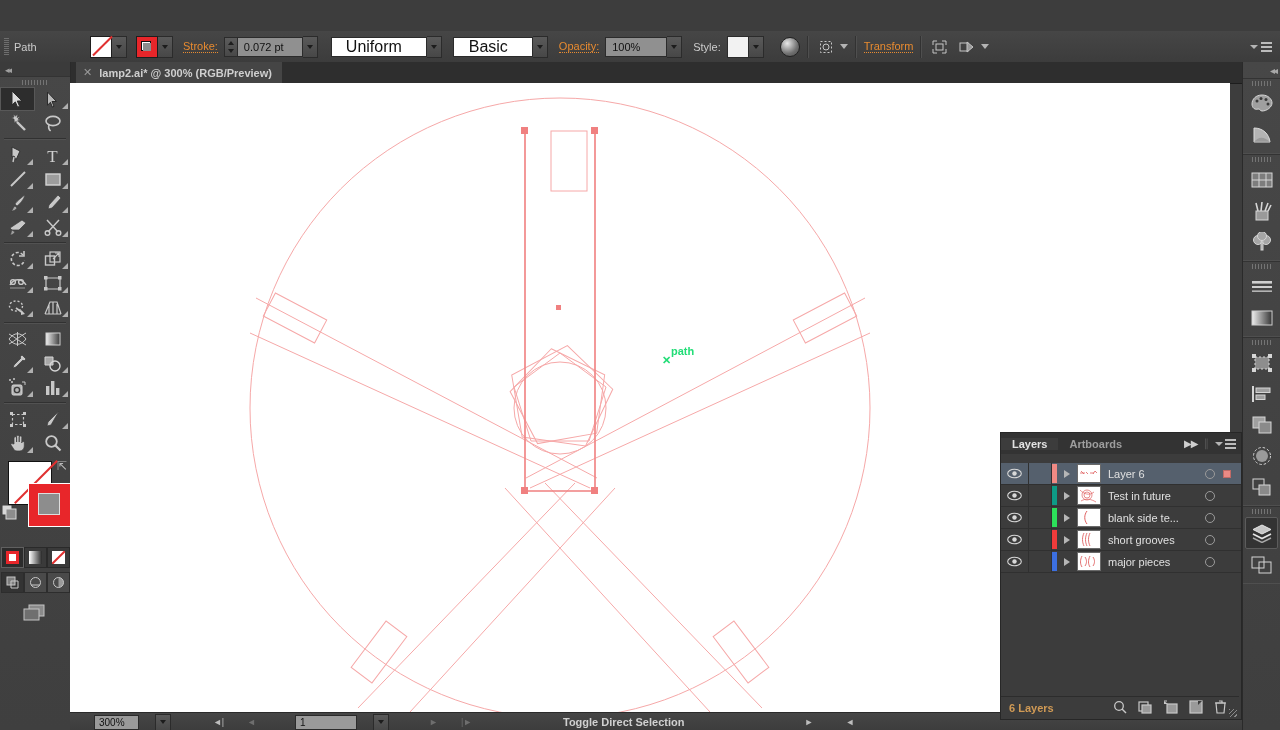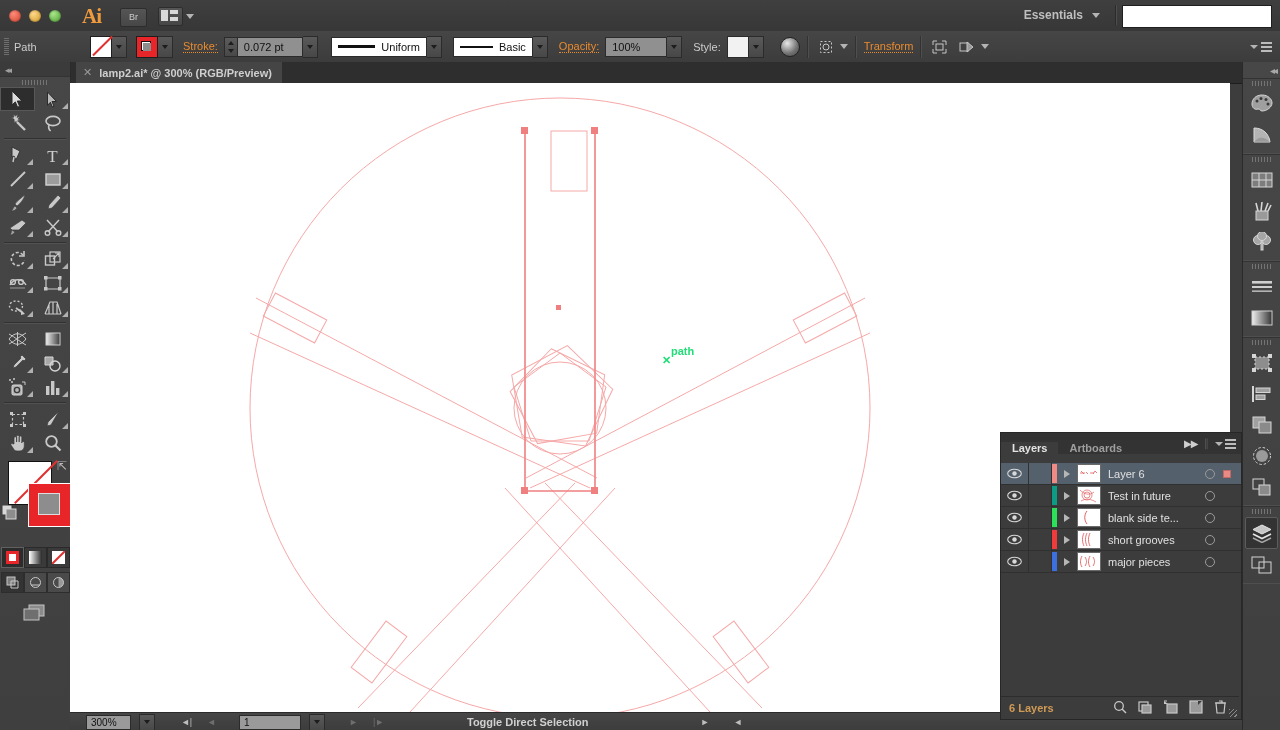--- a/index.html
+++ b/index.html
@@ -59,22 +59,22 @@
   .minib .caret{border-top-color:#1c1c1c;border-left-width:3px;border-right-width:3px;border-top-width:4px;}
   .spinner{width:13px;height:20px;background:linear-gradient(#5c5c5c,#484848);
     border:1px solid #2b2b2b;border-right:none;display:flex;flex-direction:column;
     align-items:center;justify-content:space-around;padding:1px 0;box-sizing:border-box;}
   .spUp{width:0;height:0;border-left:3px solid transparent;border-right:3px solid transparent;
     border-bottom:4px solid #1e1e1e;}
   .spDn{width:0;height:0;border-left:3px solid transparent;border-right:3px solid transparent;
     border-top:4px solid #1e1e1e;}
   .field{height:20px;background:#909090;border:1px solid #2b2b2b;color:#111;font-size:11px;
     display:flex;align-items:center;padding:0 6px;box-sizing:border-box;}
-  .fieldW{height:20px;background:#fff;border:1px solid #2b2b2b;color:#111;font-size:11px;
-    display:flex;align-items:center;justify-content:flex-end;padding:0 6px;box-sizing:border-box;gap:6px;}
+  .fieldW{height:20px;background:#fff;border:1px solid #2b2b2b;color:#111;font-size:16px;
+    display:flex;align-items:center;justify-content:flex-end;padding:0 24px;box-sizing:border-box;gap:6px;}
   .strokeline{width:58px;height:3px;background:#111;}
   .strokeline.thin{height:2px;}
   .whitesw{width:20px;height:20px;background:#f2f2f2;border:1px solid #2b2b2b;}
   .circicon{width:18px;height:18px;border-radius:50%;
     background:radial-gradient(circle at 35% 30%,#e8e8e8,#707070 60%,#4a4a4a);
     border:1px solid #222;}
   .icnbtn{width:20px;height:20px;display:flex;align-items:center;justify-content:center;}
   .menuicon{display:flex;flex-direction:column;gap:2px;align-items:flex-end;}
   .menuicon i{display:block;width:11px;height:2px;background:#bbb;}
 
@@ -142,21 +142,21 @@
   
   .vscroll{position:absolute;right:0;top:83px;width:15px;height:629px;background:#3a3a3a;
     border-left:1px solid #2a2a2a;}
   .vthumb{position:absolute;left:2px;top:308px;width:11px;height:22px;background:#9a9a9a;border-radius:1px;}
   .vArrowUp{position:absolute;left:3px;top:4px;width:0;height:0;border-left:5px solid transparent;
     border-right:5px solid transparent;border-bottom:6px solid #cfcfcf;}
 
   
   .statusbar{position:absolute;left:70px;top:712px;width:1210px;height:18px;
     background:linear-gradient(#464646,#3c3c3c);border-top:1px solid #2b2b2b;
-    display:flex;align-items:center;gap:8px;}
+    display:flex;align-items:center;gap:16px;}
   .zoomfield{width:45px;height:15px;background:#9a9a9a;border:1px solid #2b2b2b;color:#111;
     font-size:10px;display:flex;align-items:center;padding-left:4px;box-sizing:border-box;}
   .sBtn{width:14px;height:15px;background:linear-gradient(#5a5a5a,#484848);border:1px solid #2b2b2b;
     display:flex;align-items:center;justify-content:center;}
   .navBtn{width:17px;height:16px;display:flex;align-items:center;justify-content:center;color:#bdbdbd;font-size:9px;}
   .navBtn.dim{color:#6e6e6e;}
   .abfield{width:62px;height:15px;background:#9a9a9a;border:1px solid #2b2b2b;color:#111;
     font-size:10px;display:flex;align-items:center;padding-left:4px;box-sizing:border-box;}
   .statustext{flex:none;color:#d0d0d0;font-size:11px;font-weight:bold;}
 
@@ -169,21 +169,21 @@
   .railGrip{height:9px;display:flex;align-items:center;justify-content:center;}
   .railGrip i{width:20px;height:5px;
     background:repeating-linear-gradient(90deg,#747474 0 1px,transparent 1px 3px);}
   .ricon{width:31px;height:30px;margin:1px auto 0;display:flex;align-items:center;justify-content:center;
     border-radius:2px;}
   .ricon.on{background:#333;border:1px solid #5c5c5c;}
 
   
   .layers{position:absolute;left:1000px;top:432px;width:240px;height:286px;
     background:#3c3c3c;border:1px solid #272727;}
-  .lyTabs{height:21px;background:#333;display:flex;align-items:flex-end;position:relative;}
+  .lyTabs{height:21px;background:#333;display:flex;align-items:center;position:relative;}
   .lyTab{padding:0 11px;display:flex;align-items:center;font-size:11px;font-weight:bold;color:#9e9e9e;}
   .lyTab.act{background:#3c3c3c;color:#e3e3e3;}
   .lyTabIcons{position:absolute;right:5px;top:4px;display:flex;align-items:center;gap:6px;}
   .dblchev{color:#cfcfcf;font-size:10px;letter-spacing:-1px;}
   .lyHead{height:9px;background:#3c3c3c;}
   .lyList{background:#3c3c3c;}
   .lyRow{height:21px;display:flex;align-items:center;border-bottom:1px solid #303030;position:relative;}
   .lyRow.sel{background:#55606d;}
   .eyeCell{width:28px;display:flex;align-items:center;justify-content:center;border-right:1px solid #303030;height:100%;box-sizing:border-box;}
   .lockCell{width:23px;border-right:1px solid #303030;height:100%;box-sizing:border-box;}
@@ -200,39 +200,20 @@
   .lyCount{color:#d09a55;font-size:11px;font-weight:bold;padding-left:8px;}
   .lyFootIcons{margin-left:auto;display:flex;align-items:center;gap:11px;padding-right:12px;}
   .resizeGrip{position:absolute;right:2px;bottom:2px;width:8px;height:8px;
     background:repeating-linear-gradient(135deg,#8a8a8a 0 1px,transparent 1px 3px);}
 </style>
 </head>
 <body>
 
 <div class="app">
 
-  <div class="titlebar">
-    <div class="traffic">
-      <div class="tl r"></div>
-      <div class="tl y"></div>
-      <div class="tl g"></div>
-    </div>
-    <div class="ailogo">Ai</div>
-    <div class="brbtn">Br</div>
-    <div class="arrbtn">
-      <div class="arrbox"></div>
-      <div class="caret"></div>
-    </div>
-    <div class="ess">
-      <span>Essentials</span>
-      <span class="caret"></span>
-    </div>
-    <div class="essdiv"></div>
-    <div class="searchbox" title=""></div>
-  </div>
 
   <div class="ctrlbar">
     <div class="grip"></div>
     <div class="cLabel" style="width:70px">Path</div>
 
     <div style="display:flex;align-items:center">
       <div class="swatch none"></div>
       <div class="minib">
           <div class="caret"></div>
         </div>

